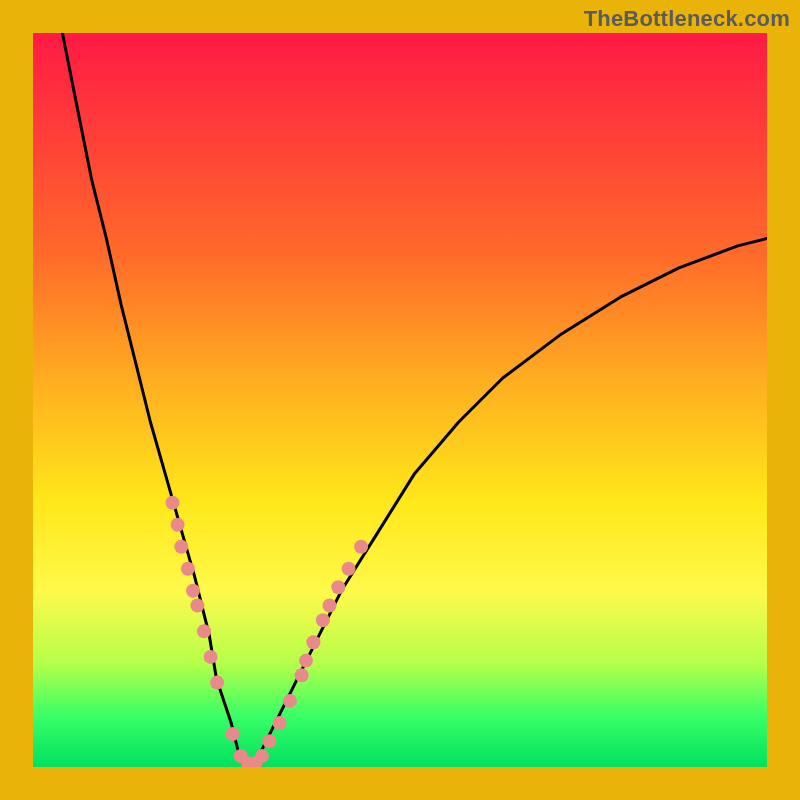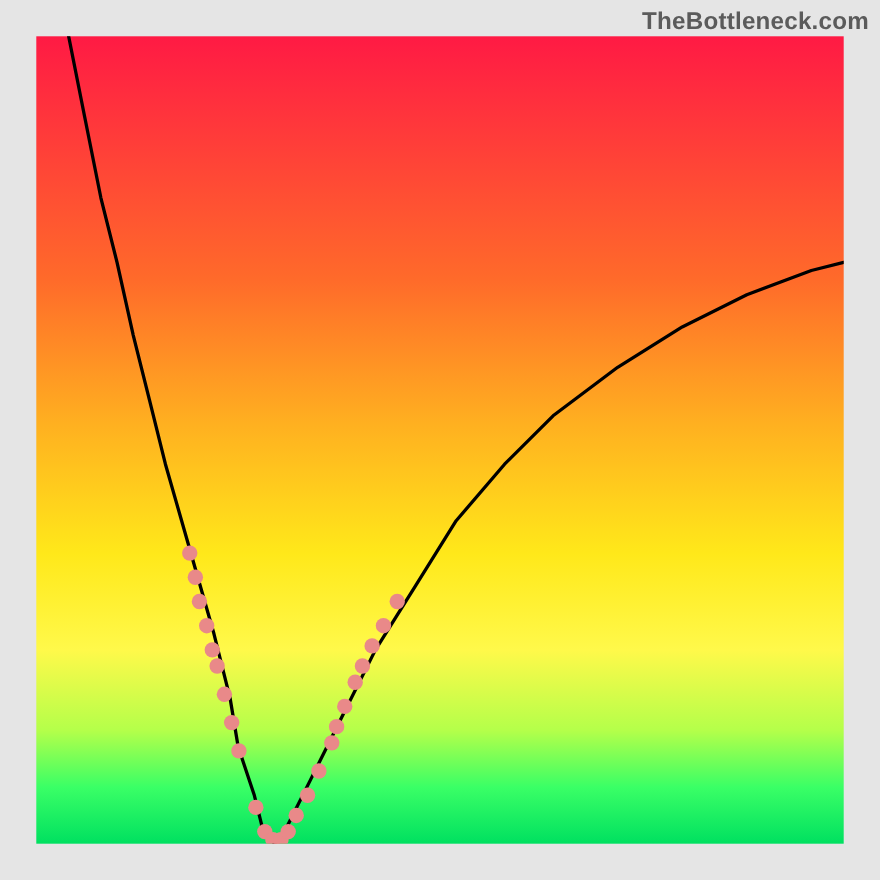--- a/index.html
+++ b/index.html
@@ -8,21 +8,21 @@
     width: 800px;
     height: 800px;
     overflow: hidden;
     font-family: Arial, Helvetica, sans-serif;
     background: #000;
   }
   .frame {
     position: relative;
     width: 800px;
     height: 800px;
-    background: #e5e5e5;
+    background: #eab308;
   }
   .plot {
     position: absolute;
     left: 33px;
     top: 33px;
     width: 734px;
     height: 734px;
     background: linear-gradient(to bottom,
       #ff1a44 0%,
       #ff3a3a 12%,

